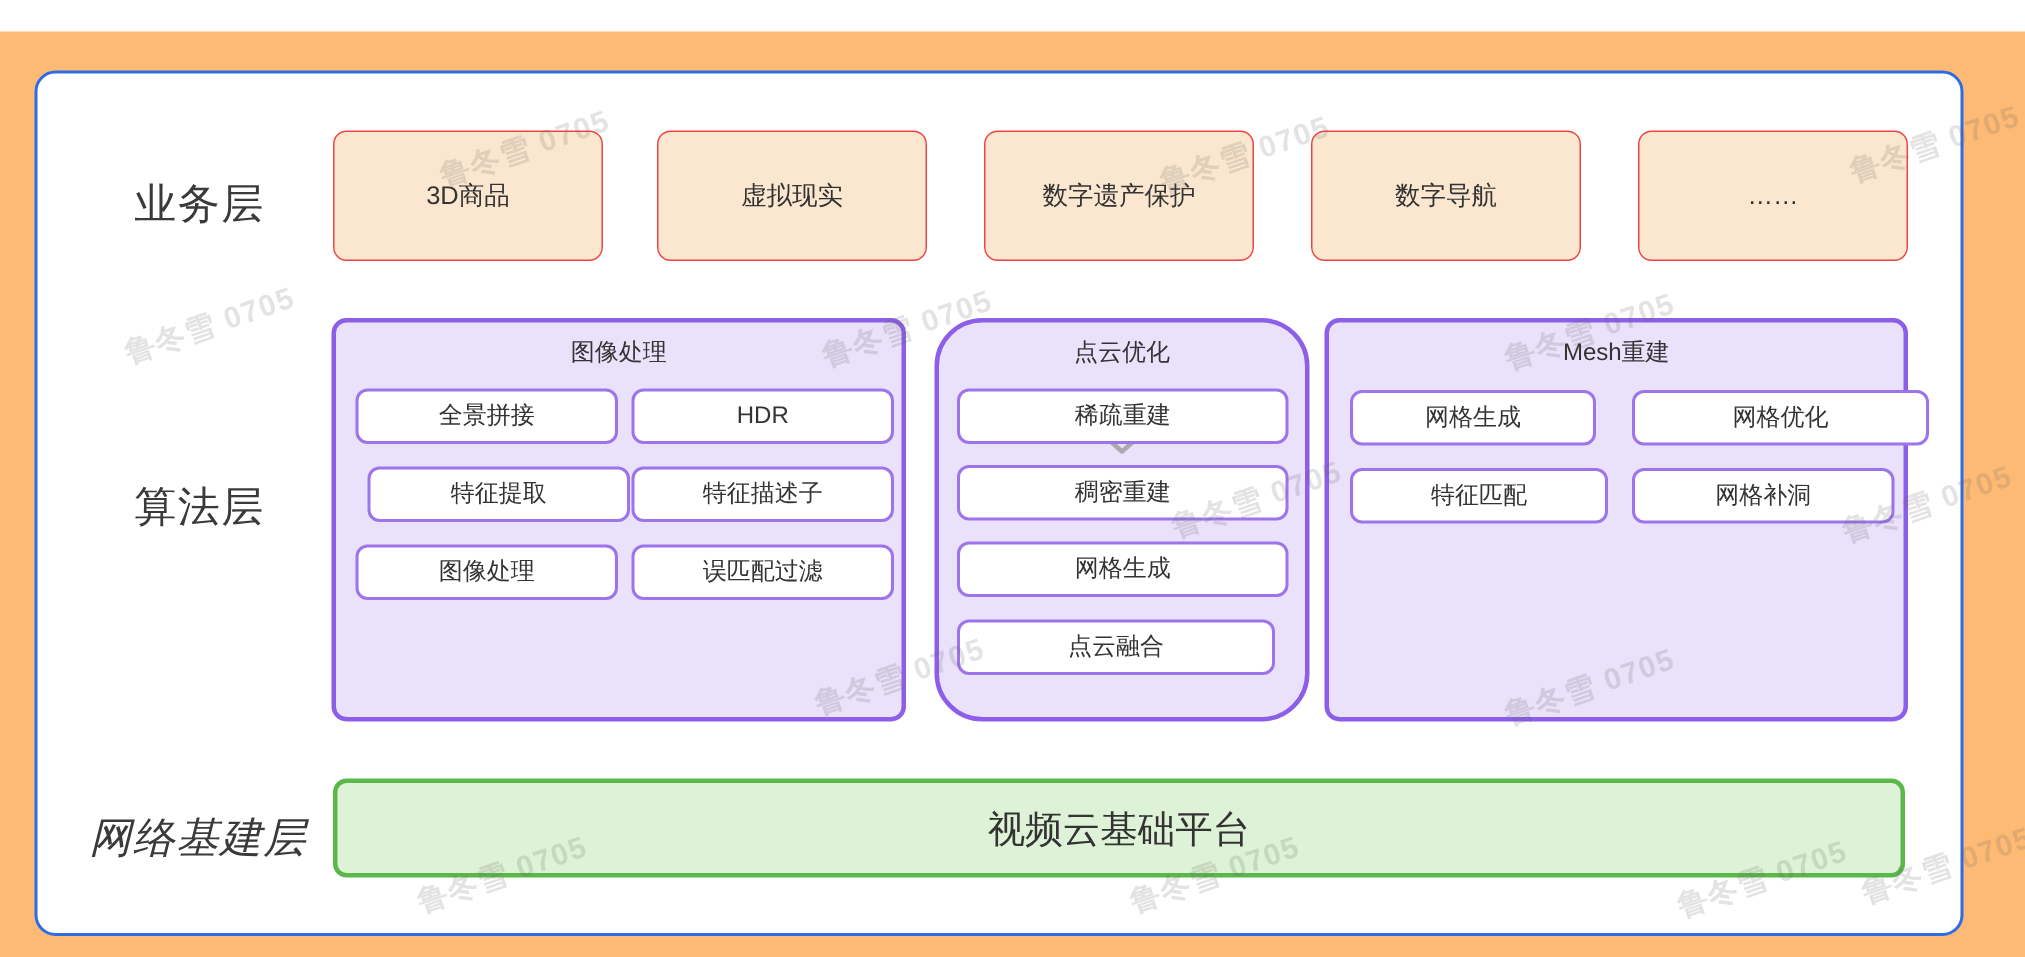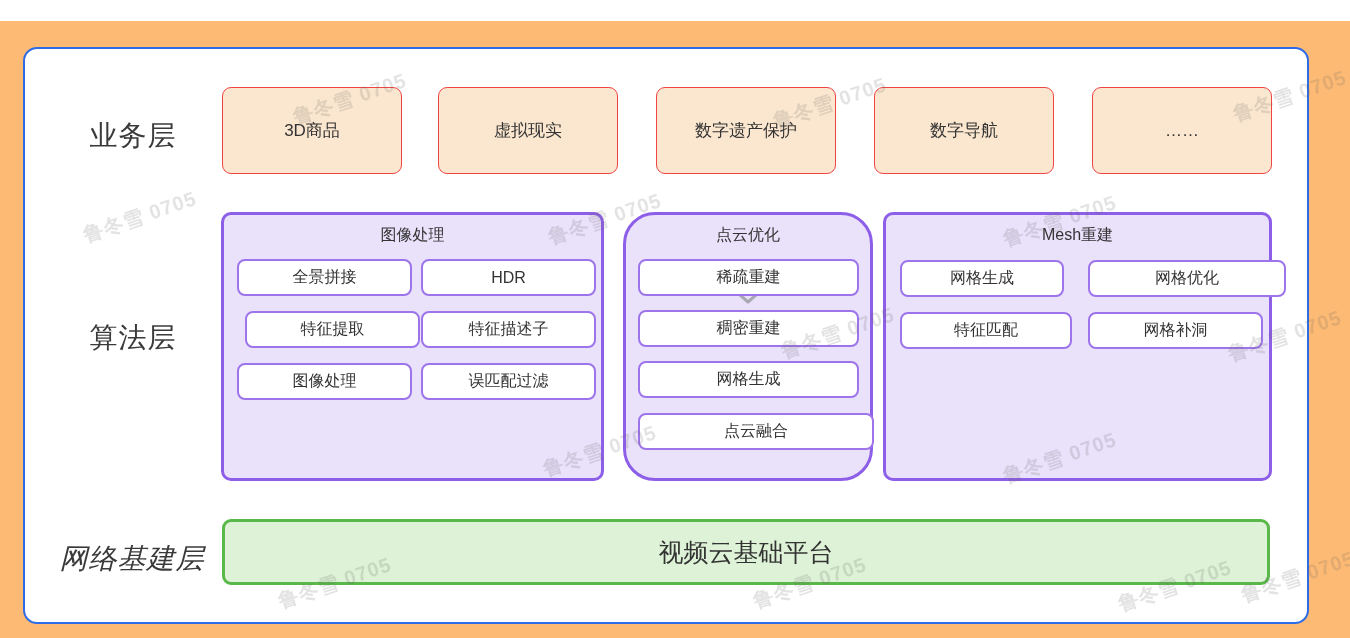--- a/index.html
+++ b/index.html
@@ -80,21 +80,21 @@
   <div class="group" style="left:623px;width:250px;border-radius:32px;">
     <div class="group-title">点云优化</div>
     <span class="flow-arrow">
       <svg width="20" height="12" viewBox="0 0 20 12">
         <polyline points="2,2 10,9 18,2" fill="none" stroke="#a9a9b2" stroke-width="3" stroke-linecap="round" stroke-linejoin="round"></polyline>
       </svg>
     </span>
     <div class="sub-box" style="left:12px;top:44px;width:221px;">稀疏重建</div>
     <div class="sub-box" style="left:12px;top:95px;width:221px;">稠密重建</div>
     <div class="sub-box" style="left:12px;top:146px;width:221px;">网格生成</div>
-    <div class="sub-box" style="left:12px;top:198px;width:236px;">点云融合</div>
+    <div class="sub-box" style="left:12px;top:198px;width:212px;">点云融合</div>
   </div>
 
   <div class="group" style="left:883px;width:389px;">
     <div class="group-title">Mesh重建</div>
     <div class="sub-box" style="left:14px;top:45px;width:164px;">网格生成</div>
     <div class="sub-box" style="left:202px;top:45px;width:198px;">网格优化</div>
     <div class="sub-box" style="left:14px;top:97px;width:172px;">特征匹配</div>
     <div class="sub-box" style="left:202px;top:97px;width:175px;">网格补洞</div>
   </div>
 

